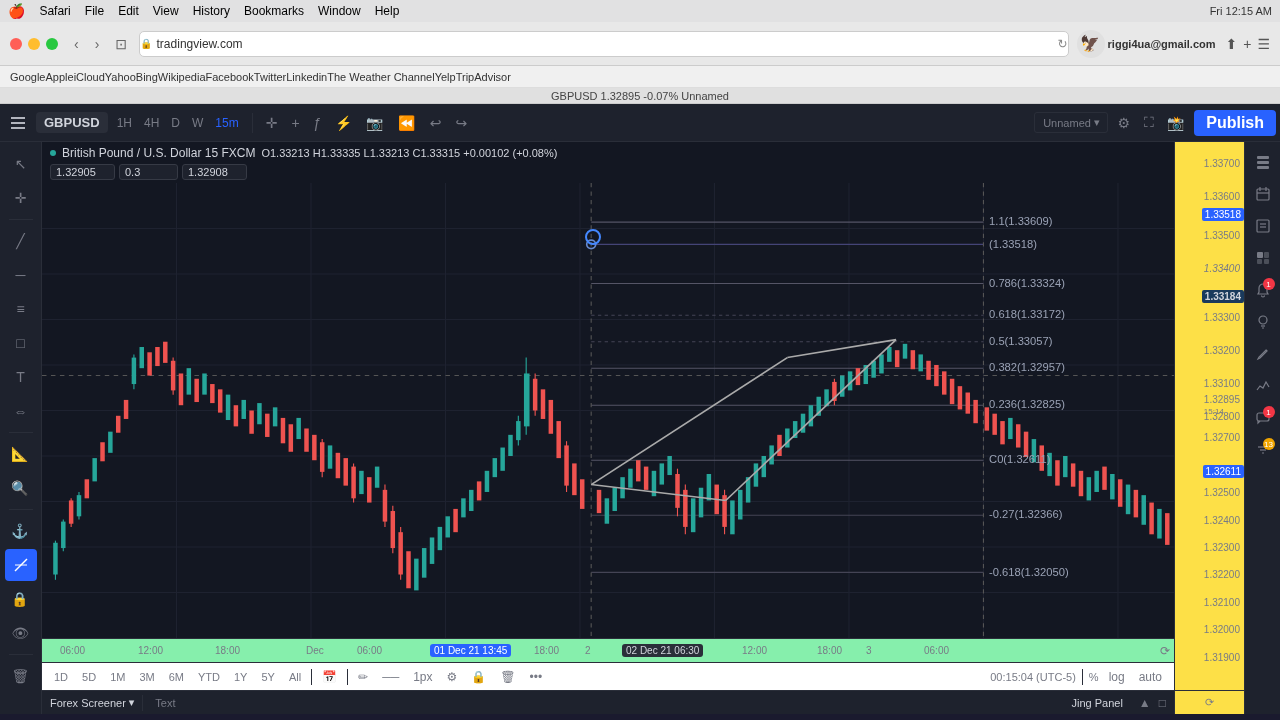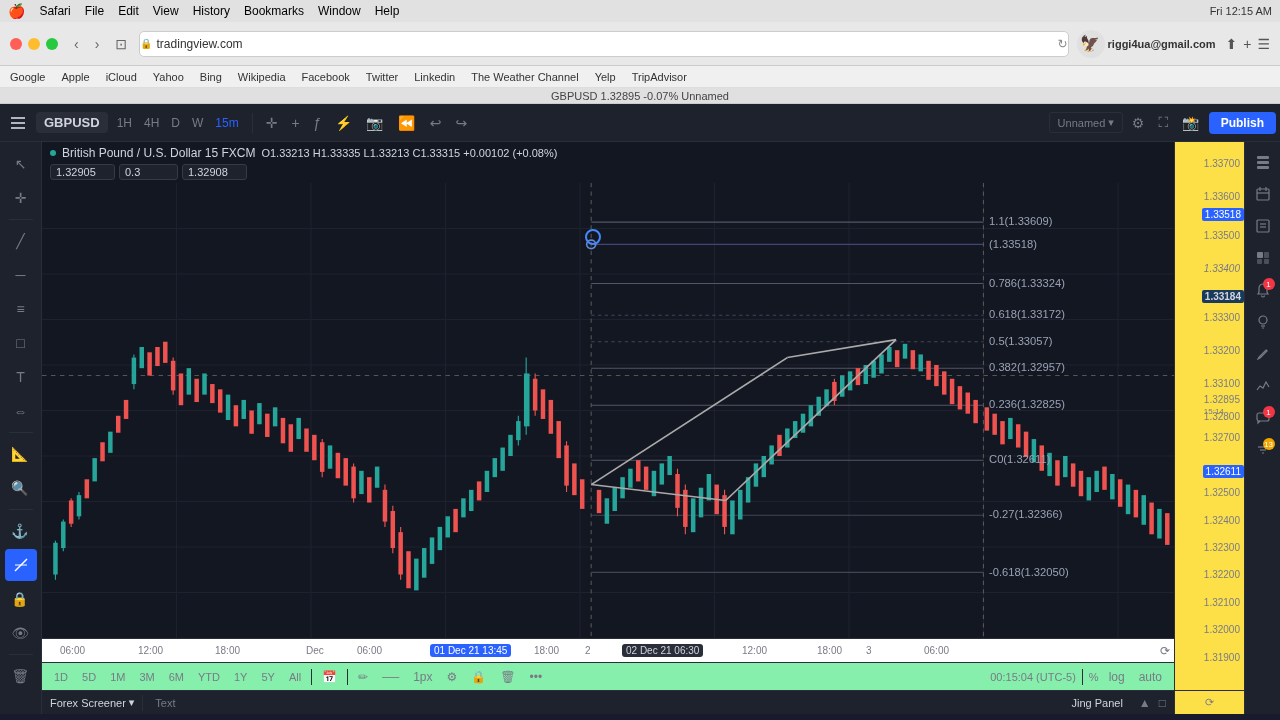--- a/index.html
+++ b/index.html
@@ -53,21 +53,20 @@
     .safari-right { display: flex; gap: 6px; align-items: center; }
     .safari-icon-btn { background: none; border: none; font-size: 14px; color: #555; cursor: pointer; }
 
     
     .bookmarks-bar {
       background: #f0f0f0;
       height: 22px;
       display: flex;
       align-items: center;
       padding: 0 10px;
-      gap: 16px;
       border-bottom: 1px solid #ddd;
       font-size: 11px;
       color: #333;
     }
     .bookmarks-bar span { cursor: pointer; }
 
     
     .tab-bar {
       background: #e0e0e0;
       height: 16px;
@@ -129,21 +128,21 @@
     }
     .tv-spacer { flex: 1; }
     .tv-unnamed-btn {
       background: none; border: 1px solid #2a2e39;
       color: #787b86; font-size: 11px;
       padding: 3px 8px; cursor: pointer; border-radius: 3px;
       display: flex; align-items: center; gap: 3px;
     }
     .tv-publish-btn {
       background: #2962ff; border: none;
-      color: #fff; font-size: 12px; font-weight: 600;
+      color: #fff; font-size: 16px; font-weight: 600;
       padding: 4px 12px; cursor: pointer; border-radius: 4px;
     }
 
     
     .tv-main {
       display: flex;
       flex: 1;
       overflow: hidden;
     }
 
@@ -285,21 +284,21 @@
       background: #f23645;
       color: #fff; font-size: 8px;
       width: 12px; height: 12px;
       border-radius: 50%;
       display: flex; align-items: center; justify-content: center;
     }
 
     
     .tv-time-axis {
       height: 24px;
-      background: #ffffff;
+      background: #86efac;
       border-top: 1px solid #2a2e39;
       display: flex;
       align-items: center;
       padding: 0 8px;
       font-size: 10px;
       color: #787b86;
       flex-shrink: 0;
       gap: 0;
       position: relative;
     }
@@ -316,21 +315,21 @@
     }
     .time-label.highlighted2 {
       background: #2a2e39;
       color: #d1d4dc;
       padding: 1px 4px;
       border-radius: 3px;
     }
 
     
     .tv-bottom-toolbar {
-      background: #86efac;
+      background: #ffffff;
       height: 28px;
       display: flex;
       align-items: center;
       padding: 0 8px;
       gap: 6px;
       border-top: 1px solid #2a2e39;
       flex-shrink: 0;
     }
     .tf-quick-btn {
       background: none; border: none;

